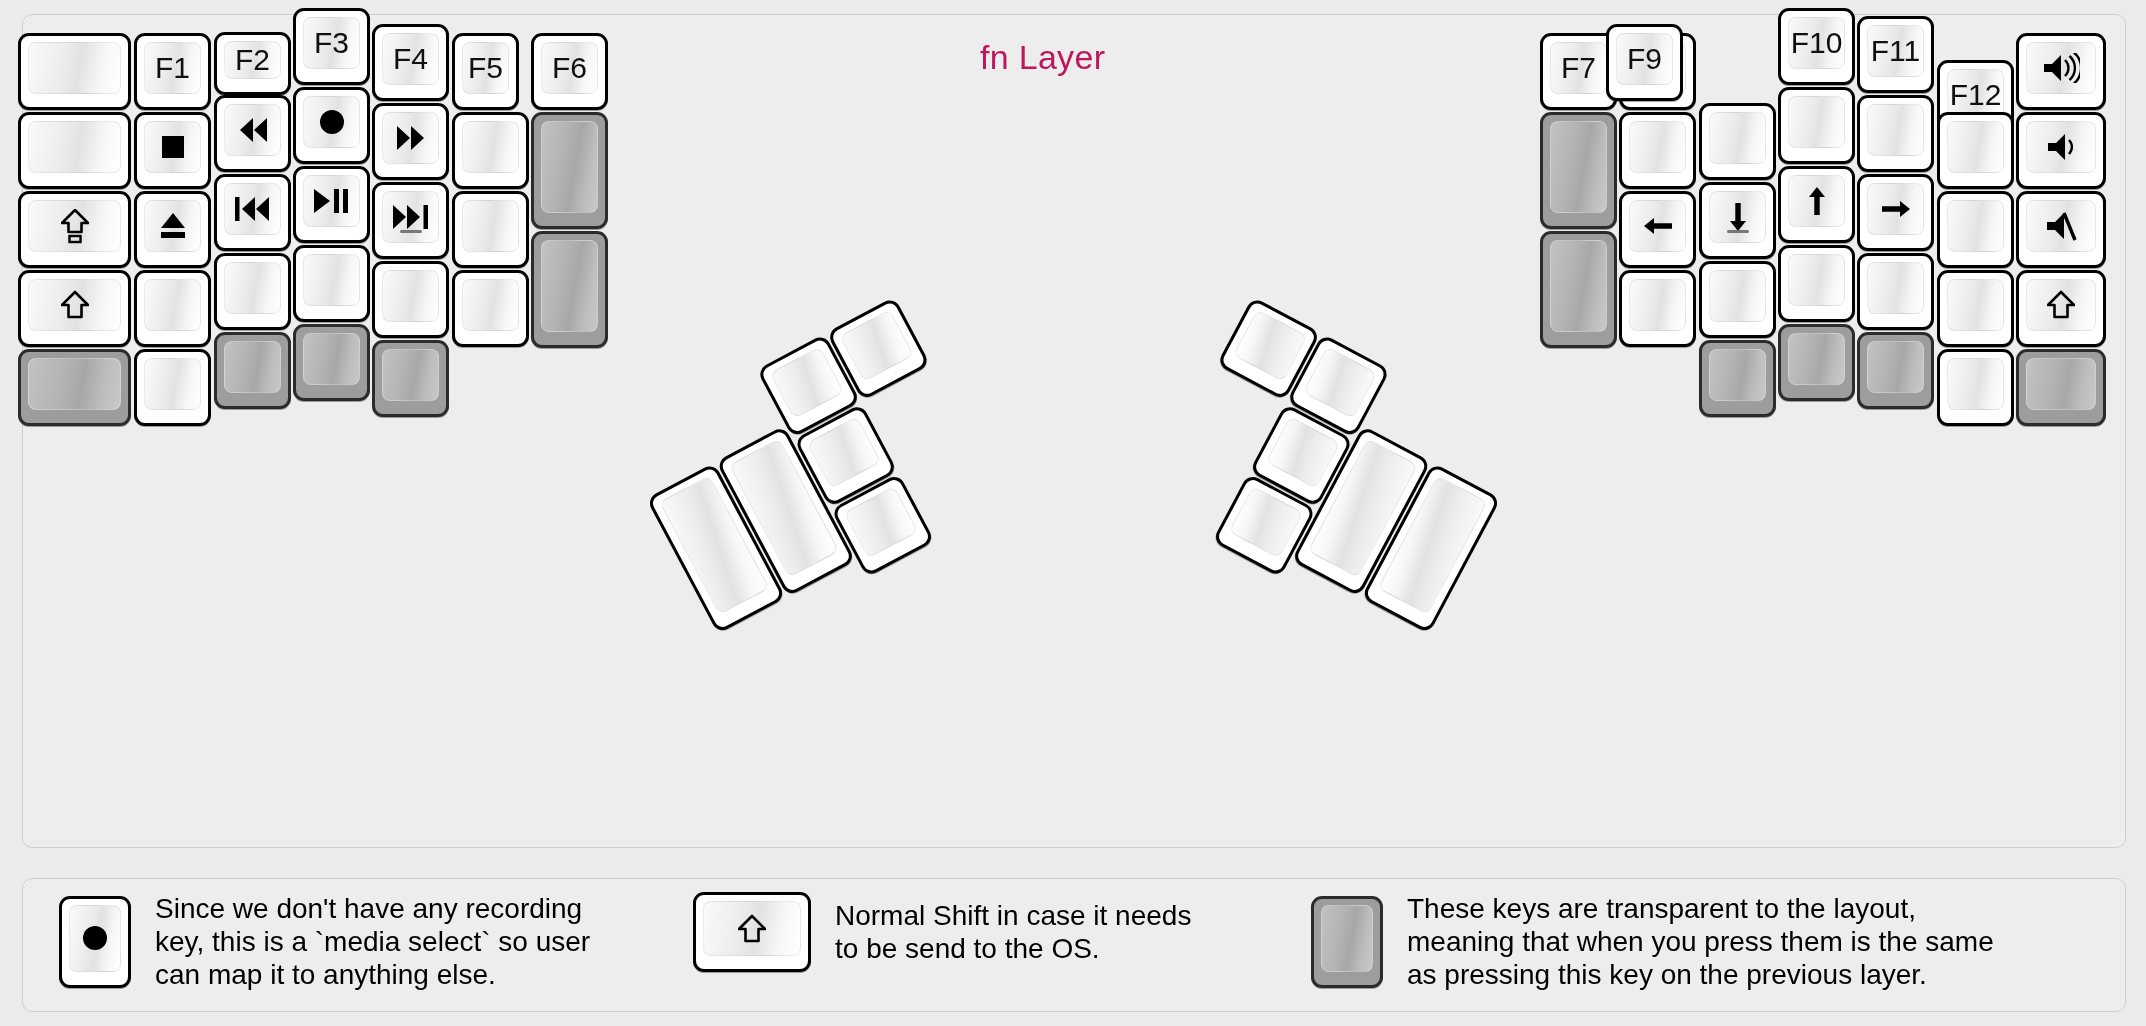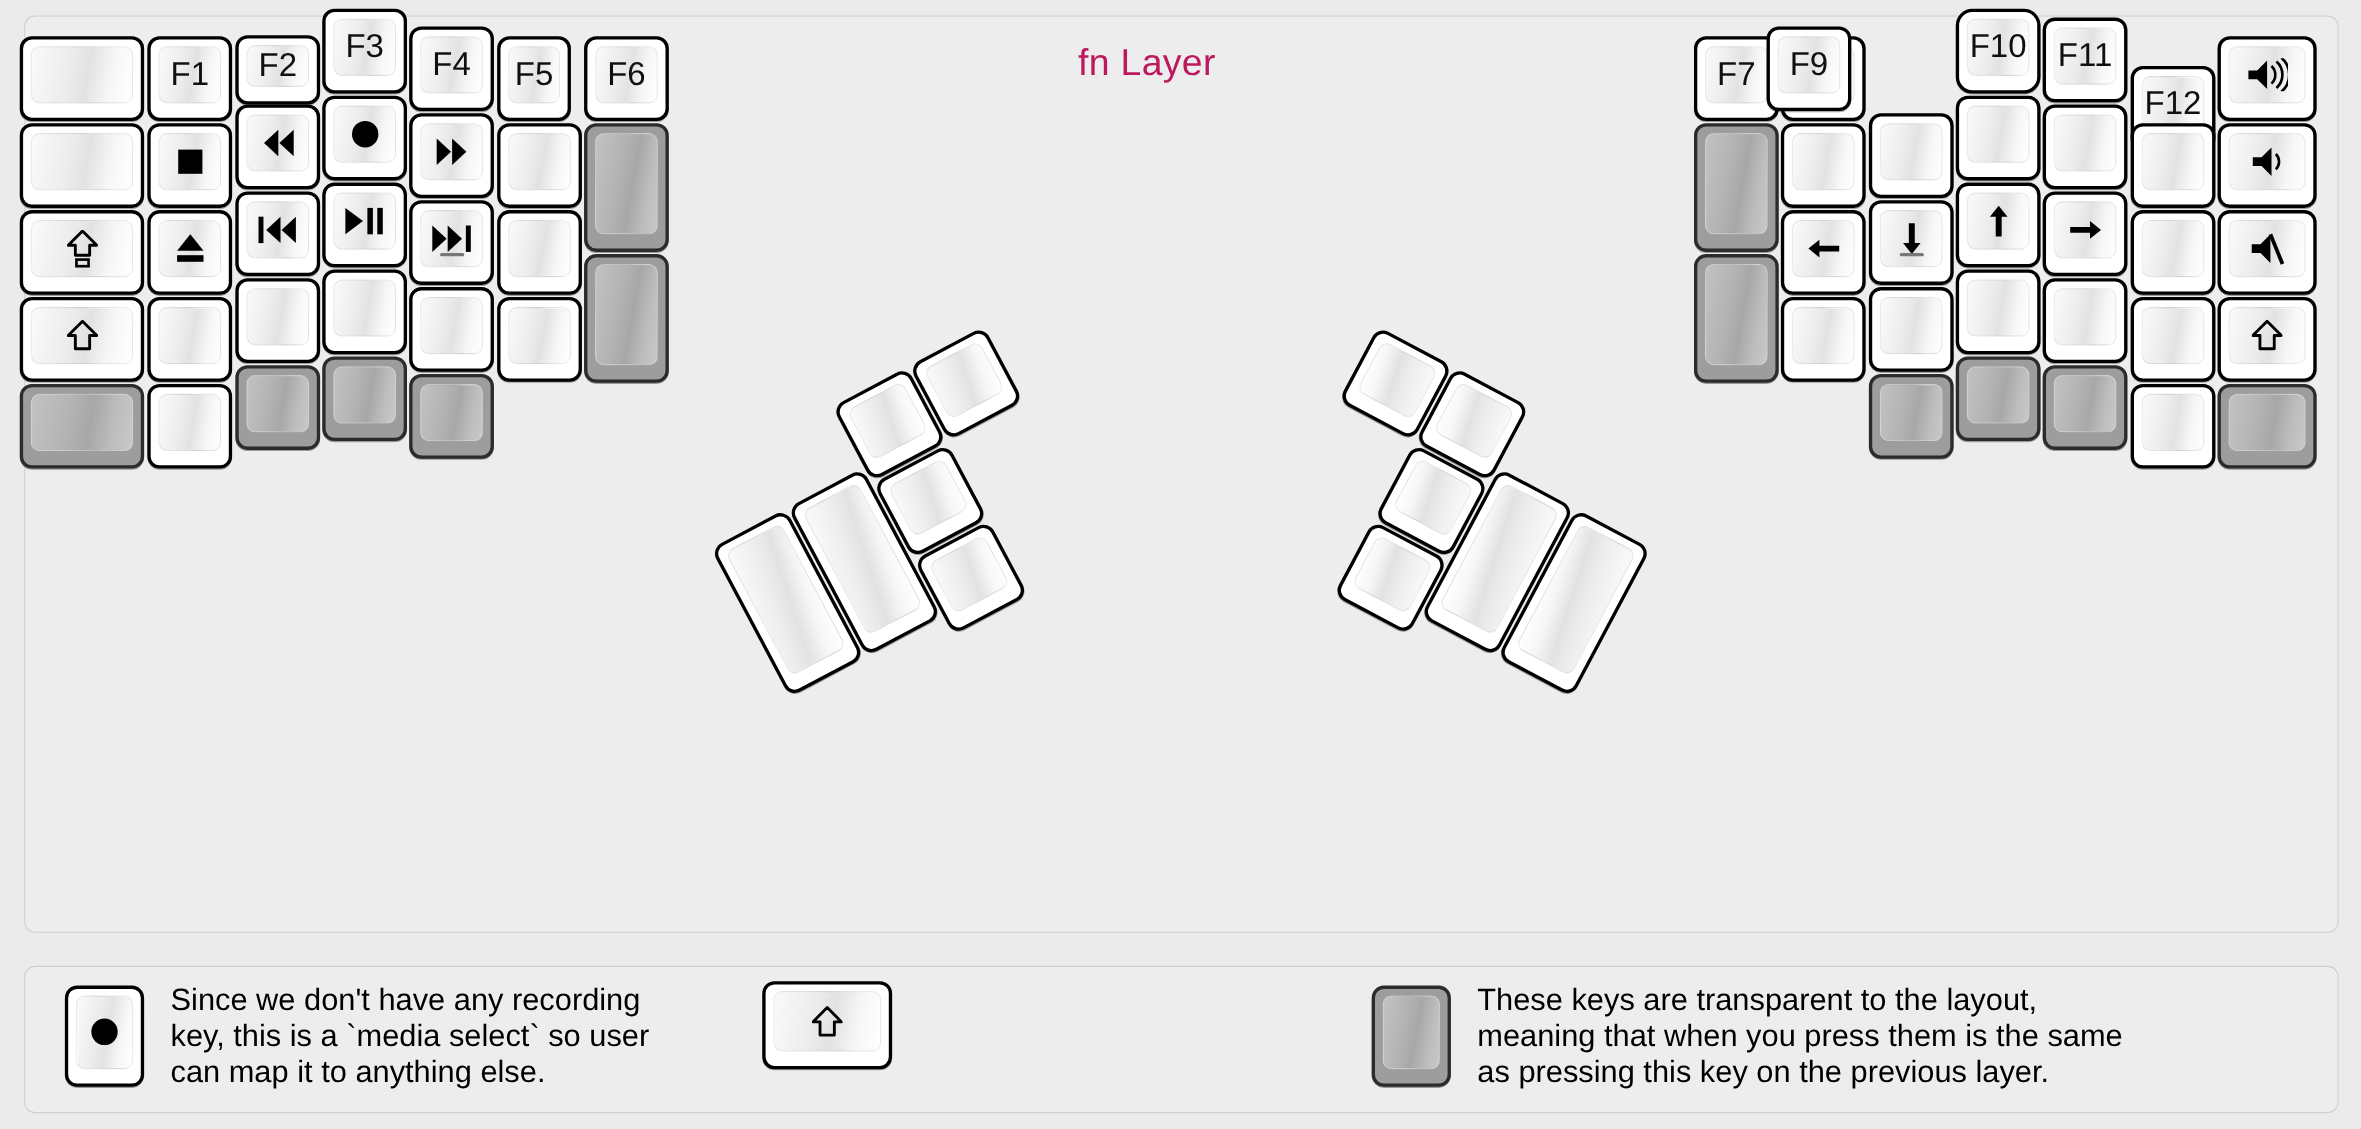--- a/index.html
+++ b/index.html
@@ -297,21 +297,21 @@
         </span>
         <span class="homing"></span>
       </div>
     </div>
     <div class="key" style="left: 1699px; top: 261px; width: 77px; height: 77px;">
       <div class="cap"></div>
     </div>
     <div class="key trans" style="left: 1699px; top: 340px; width: 77px; height: 77px;">
       <div class="cap"></div>
     </div>
-    <div class="key" style="left: 1778px; top: 8px; width: 77px; height: 77px; border-radius: 15px;">
+    <div class="key" style="left: 1778px; top: 8px; width: 77px; height: 77px;">
       <div class="cap">
         <span class="lbl">F10</span>
       </div>
     </div>
     <div class="key" style="left: 1778px; top: 87px; width: 77px; height: 77px;">
       <div class="cap"></div>
     </div>
     <div class="key" style="left: 1778px; top: 166px; width: 77px; height: 77px;">
       <div class="cap">
         <span class="glyph">
@@ -476,22 +476,24 @@
         <div class="key" style="left: 0px; top: 0px; width: 118px; height: 80px;">
           <div class="cap">
             <span class="glyph">
               <svg width="28" height="30" viewBox="0 0 28 30" fill="#000">
                 <path d="M14 2 L27 15 L20.5 15 L20.5 27 L7.5 27 L7.5 15 L1 15 Z" fill="none" stroke="#000" stroke-width="2.6" stroke-linejoin="round"></path>
               </svg>
             </span>
           </div>
         </div>
       </div>
-    </div>
-    <div class="legend-item" style="left: 1226px; top: 892px; align-items: center;">
+      <div class="legend-text">Normal Shift in case it needs
+to be send to the OS.</div>
+    </div>
+    <div class="legend-item" style="left: 1290px; top: 892px; align-items: center;">
       <div class="legend-key" style="width: 72px; height: 92px;">
         <div class="key trans" style="left: 0px; top: 0px; width: 72px; height: 92px;">
           <div class="cap"></div>
         </div>
       </div>
       <div class="legend-text">These keys are transparent to the layout,
 meaning that when you press them is the same
 as pressing this key on the previous layer.</div>
     </div>
   </div>

